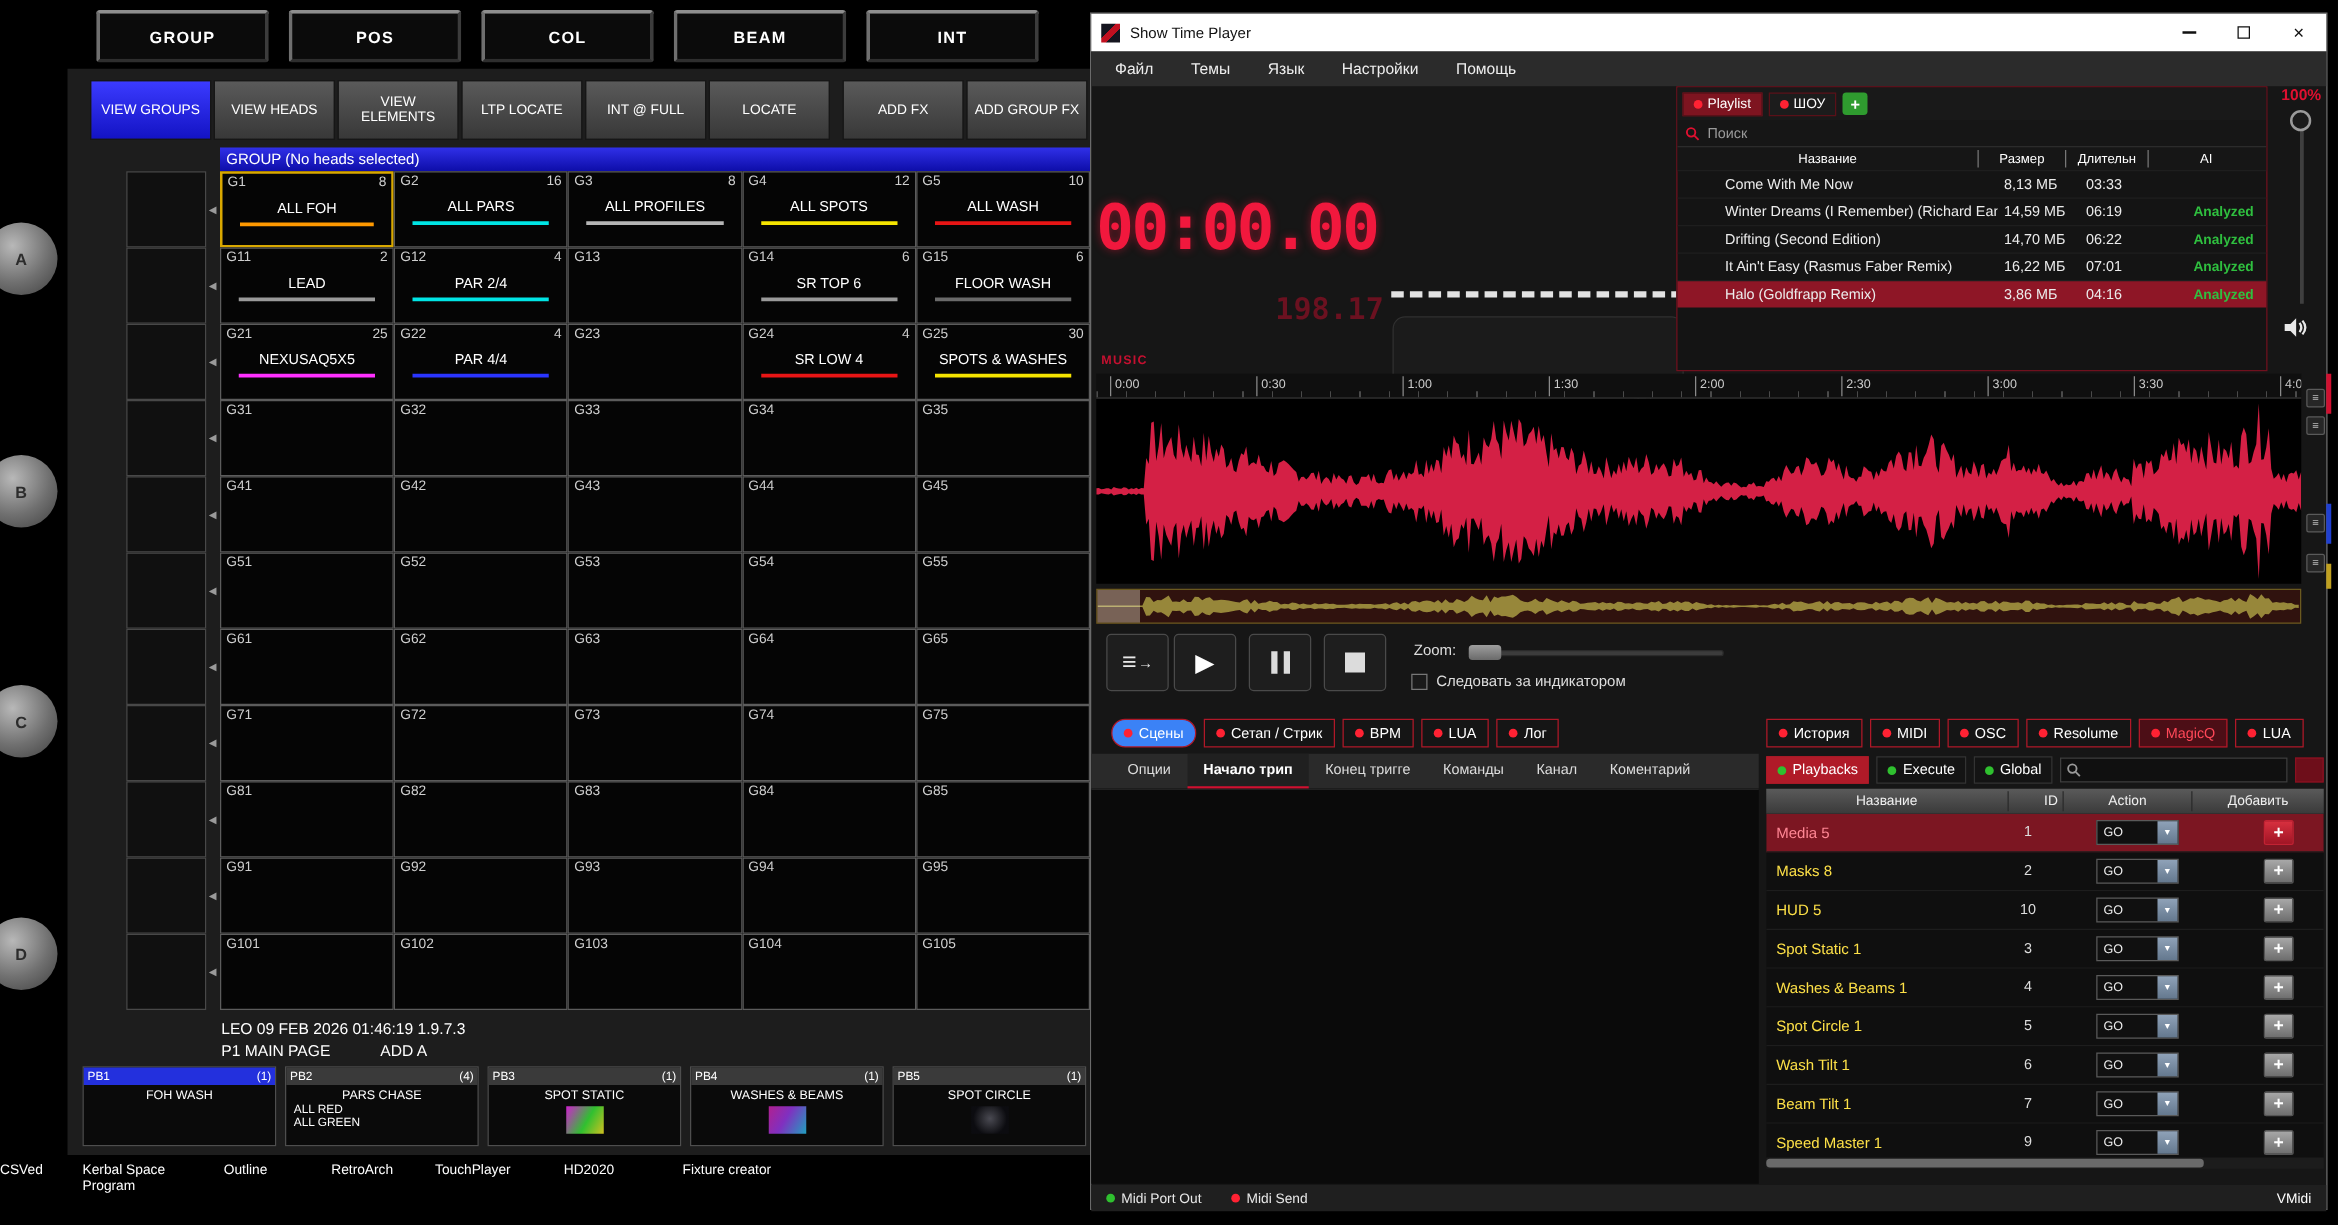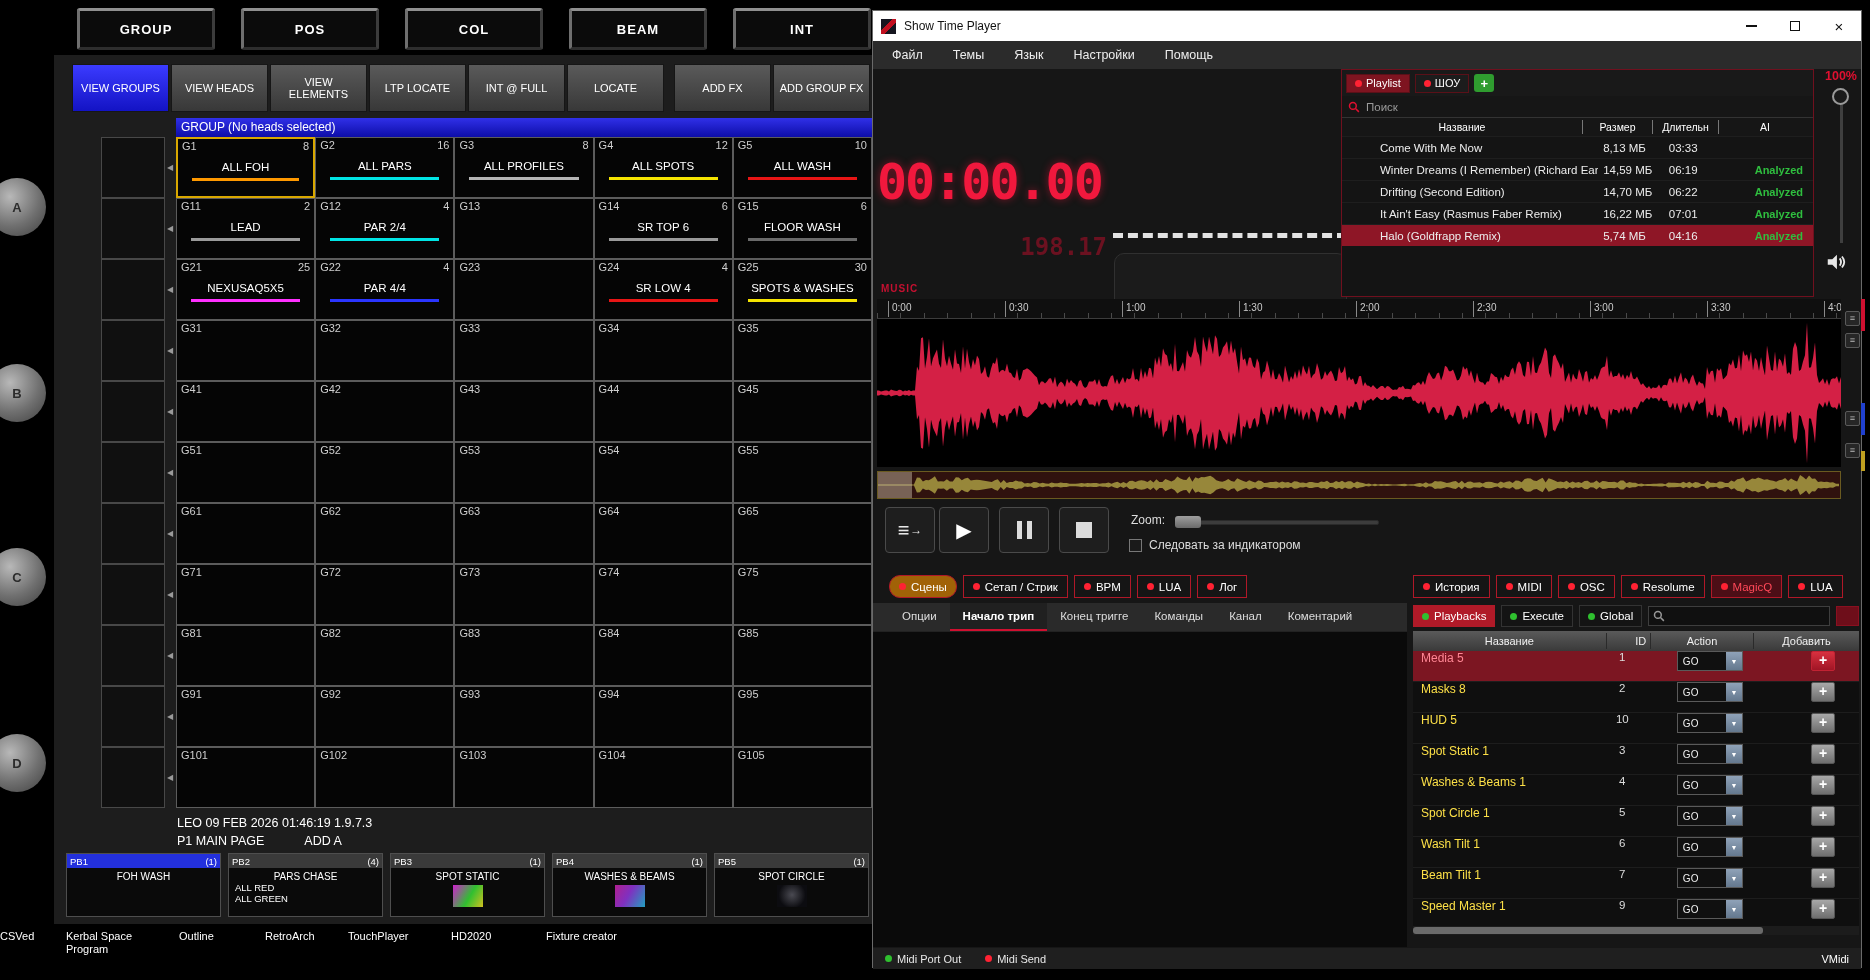--- a/index.html
+++ b/index.html
@@ -3,21 +3,21 @@
 <meta charset="utf-8">
 <style>
   *{margin:0;padding:0;box-sizing:border-box;}
   html,body{background:#000;overflow:hidden;}
   #root{position:relative;width:1870px;height:980px;background:#000;overflow:hidden;
         font-family:"Liberation Sans","DejaVu Sans",sans-serif;color:#fff;}
 
   
   #console{position:absolute;left:0;top:0;width:872px;height:980px;background:#000;}
   #console-panel{position:absolute;left:54px;top:55px;width:818px;height:869px;background:#1d1d1d;}
-  #top-buttons{position:absolute;left:77px;top:8px;display:flex;gap:26px;}
+  #top-buttons{position:absolute;left:77px;top:8px;display:flex;gap:16px;}
   .hw-btn{width:138px;height:42px;background:#0b0b0b;border:3px solid;
           border-color:#8f8f8f #3c3c3c #2e2e2e #6f6f6f;border-radius:3px;color:#fff;
           font-size:13px;font-weight:bold;letter-spacing:1px;display:flex;align-items:center;justify-content:center;cursor:default;}
   #view-tabs{position:absolute;left:72px;top:64px;display:flex;gap:2px;}
   .vtab{width:97px;height:48px;background:linear-gradient(#5a5a5a,#383838);border:1px solid #161616;
         color:#fff;font-size:11px;display:flex;align-items:center;justify-content:center;text-align:center;padding:0 5px;}
   .vtab.active{background:linear-gradient(#3b3bff,#1313c4);}
   #grid-title{position:absolute;left:176px;top:118px;width:696px;height:19px;
               background:linear-gradient(#3030e8,#0d0da8);color:#fff;font-size:12px;line-height:19px;padding-left:5px;}
   #group-grid{position:absolute;left:176px;top:137px;width:696px;display:grid;
@@ -132,41 +132,41 @@
   #zoom-label{position:absolute;left:258px;top:502px;color:#ddd;font-size:12px;}
   #zoom-track{position:absolute;left:302px;top:509px;width:204px;height:5px;background:#3c3c3c;border:1px solid #2a2a2a;border-radius:2px;}
   #zoom-thumb{position:absolute;left:302px;top:505px;width:26px;height:12px;background:linear-gradient(#9e9e9e,#6a6a6a);border-radius:3px;}
   #follow-box{position:absolute;left:256px;top:528px;width:13px;height:13px;background:#1a1a1a;border:1px solid #777;}
   #follow-label{position:absolute;left:276px;top:527px;font-size:12px;color:#ddd;}
 
   
   #left-tabs{position:absolute;left:16px;top:564px;display:flex;gap:6px;}
   #right-tabs{position:absolute;left:540px;top:564px;display:flex;gap:6px;}
   .rtab{display:flex;align-items:center;gap:5px;height:23px;padding:0 9px;background:#151515;border:1px solid #b01828;color:#fff;font-size:11.5px;}
-  .rtab.sel{background:#a16207;border-radius:11px;}
+  .rtab.sel{background:#3b82f6;border-radius:11px;}
   .rtab.sel-dark{background:#4c0e16;color:#ff4858;}
   #scene-subtabs{position:absolute;left:0;top:592px;width:534px;height:28px;background:#2a2a2a;display:flex;align-items:center;padding-left:16px;}
   .subtab{color:#ddd;font-size:11.5px;padding:0 13px;height:100%;display:flex;align-items:center;border-bottom:2px solid transparent;}
   .subtab.sel{background:#202020;border-bottom:2px solid #d01030;color:#fff;font-weight:bold;}
   #scene-area{position:absolute;left:0;top:620px;width:534px;height:316px;background:#0a0a0a;border-top:1px solid #222;}
   #pb-subtabs{position:absolute;left:540px;top:592px;width:446px;height:26px;display:flex;align-items:center;gap:6px;}
   .ptab{display:flex;gap:5px;align-items:center;height:22px;padding:0 8px;color:#fff;font-size:11.5px;background:#141414;border:1px solid #333;}
   .ptab.sel{background:#b01a28;border-color:#b01a28;}
   #pb-search{position:relative;width:188px;height:20px;background:#101010;border:1px solid #3e3e3e;}
   #pb-search svg{position:absolute;left:4px;top:3px;}
   #pb-action{width:24px;height:20px;background:#6e0e1a;border:1px solid #8a1020;}
 
   
   #pb-header{position:absolute;left:540px;top:620px;width:446px;height:20px;display:flex;
              background:linear-gradient(#5a5a5a,#3a3a3a);color:#f0f0f0;font-size:11px;align-items:center;}
   #pb-header .pcol{text-align:center;border-left:1px solid #2a2a2a;height:16px;line-height:16px;}
   #pb-header .pcol0{border-left:none;}
   .pcol0{width:200px;} .pcol1{width:45px;padding-left:25px;} .pcol2{width:107px;} .pcol3{width:110px;}
   #pb-rows{position:absolute;left:540px;top:640px;width:446px;height:276px;overflow:hidden;}
-  .prow{display:flex;height:31px;align-items:flex-start;background:#0f0f0f;border-bottom:1px solid #1d1d1d;gap:44px;}
+  .prow{display:flex;height:31px;align-items:center;background:#0f0f0f;border-bottom:1px solid #1d1d1d;gap:44px;}
   .prow.sel{background:#7c1622;}
   .pname{padding-left:8px;color:#fde047;font-size:12px;white-space:nowrap;overflow:hidden;}
   .prow.sel .pname{color:#ff8694;}
   .prow .pcol1{text-align:center;color:#ddd;font-size:11.5px;}
   .go-box{width:66px;height:20px;display:flex;background:#101010;border:1px solid #5a5a5a;margin-left:4px;}
   .go-t{flex:1;color:#eee;font-size:10px;display:flex;align-items:center;padding-left:5px;}
   .go-a{width:16px;background:linear-gradient(#8fa2b8,#64788e);color:#fff;font-size:7px;display:flex;align-items:center;justify-content:center;}
   .add-btn{width:24px;height:20px;margin:0 auto;background:linear-gradient(#a8a8a8,#6e6e6e);border:1px solid #555;
            border-radius:2px;color:#fff;font-weight:bold;font-size:14px;line-height:17px;text-align:center;}
   .prow.sel .add-btn{background:linear-gradient(#d8303f,#a01525);border-color:#c22233;}
@@ -595,21 +595,21 @@
             <div class="tcol tcol3 ai">Analyzed</div>
           </div>
           <div class="trow">
             <div class="tcol tcol0 tname">It Ain't Easy (Rasmus Faber Remix)</div>
             <div class="tcol tcol1">16,22 МБ</div>
             <div class="tcol tcol2">07:01</div>
             <div class="tcol tcol3 ai">Analyzed</div>
           </div>
           <div class="trow sel">
             <div class="tcol tcol0 tname">Halo (Goldfrapp Remix)</div>
-            <div class="tcol tcol1">5,74 МБ</div>
+            <div class="tcol tcol1">3,86 МБ</div>
             <div class="tcol tcol2">04:16</div>
             <div class="tcol tcol3 ai">Analyzed</div>
           </div>
         </div>
     </div>
 
     <div id="vol-label">100%</div>
     <div id="vol-track"></div>
     <div id="vol-thumb"></div>
     <svg id="speaker" viewBox="0 0 24 24" width="22" height="22">

